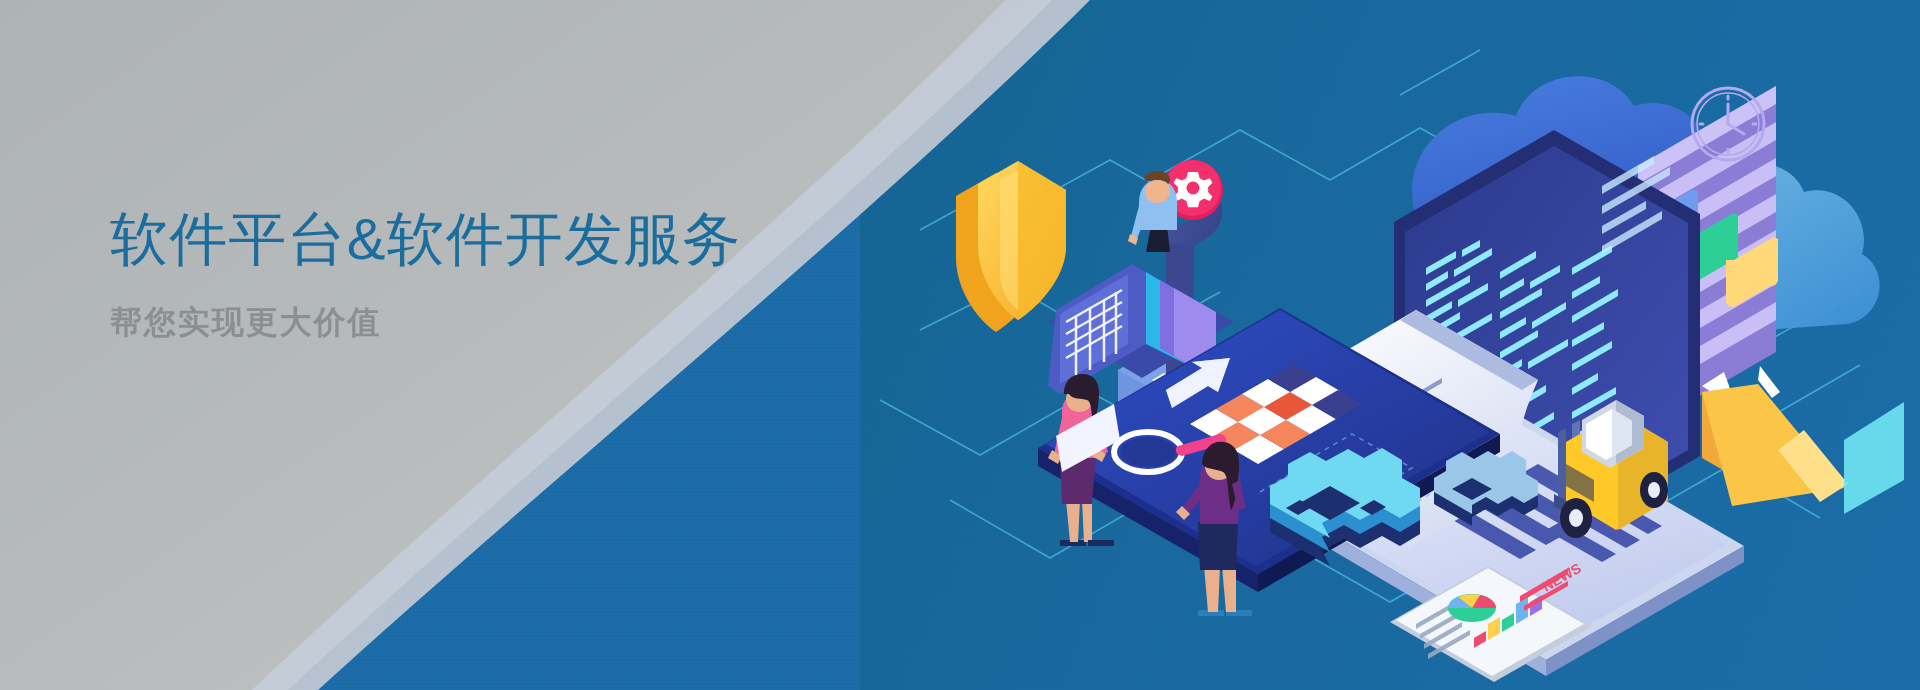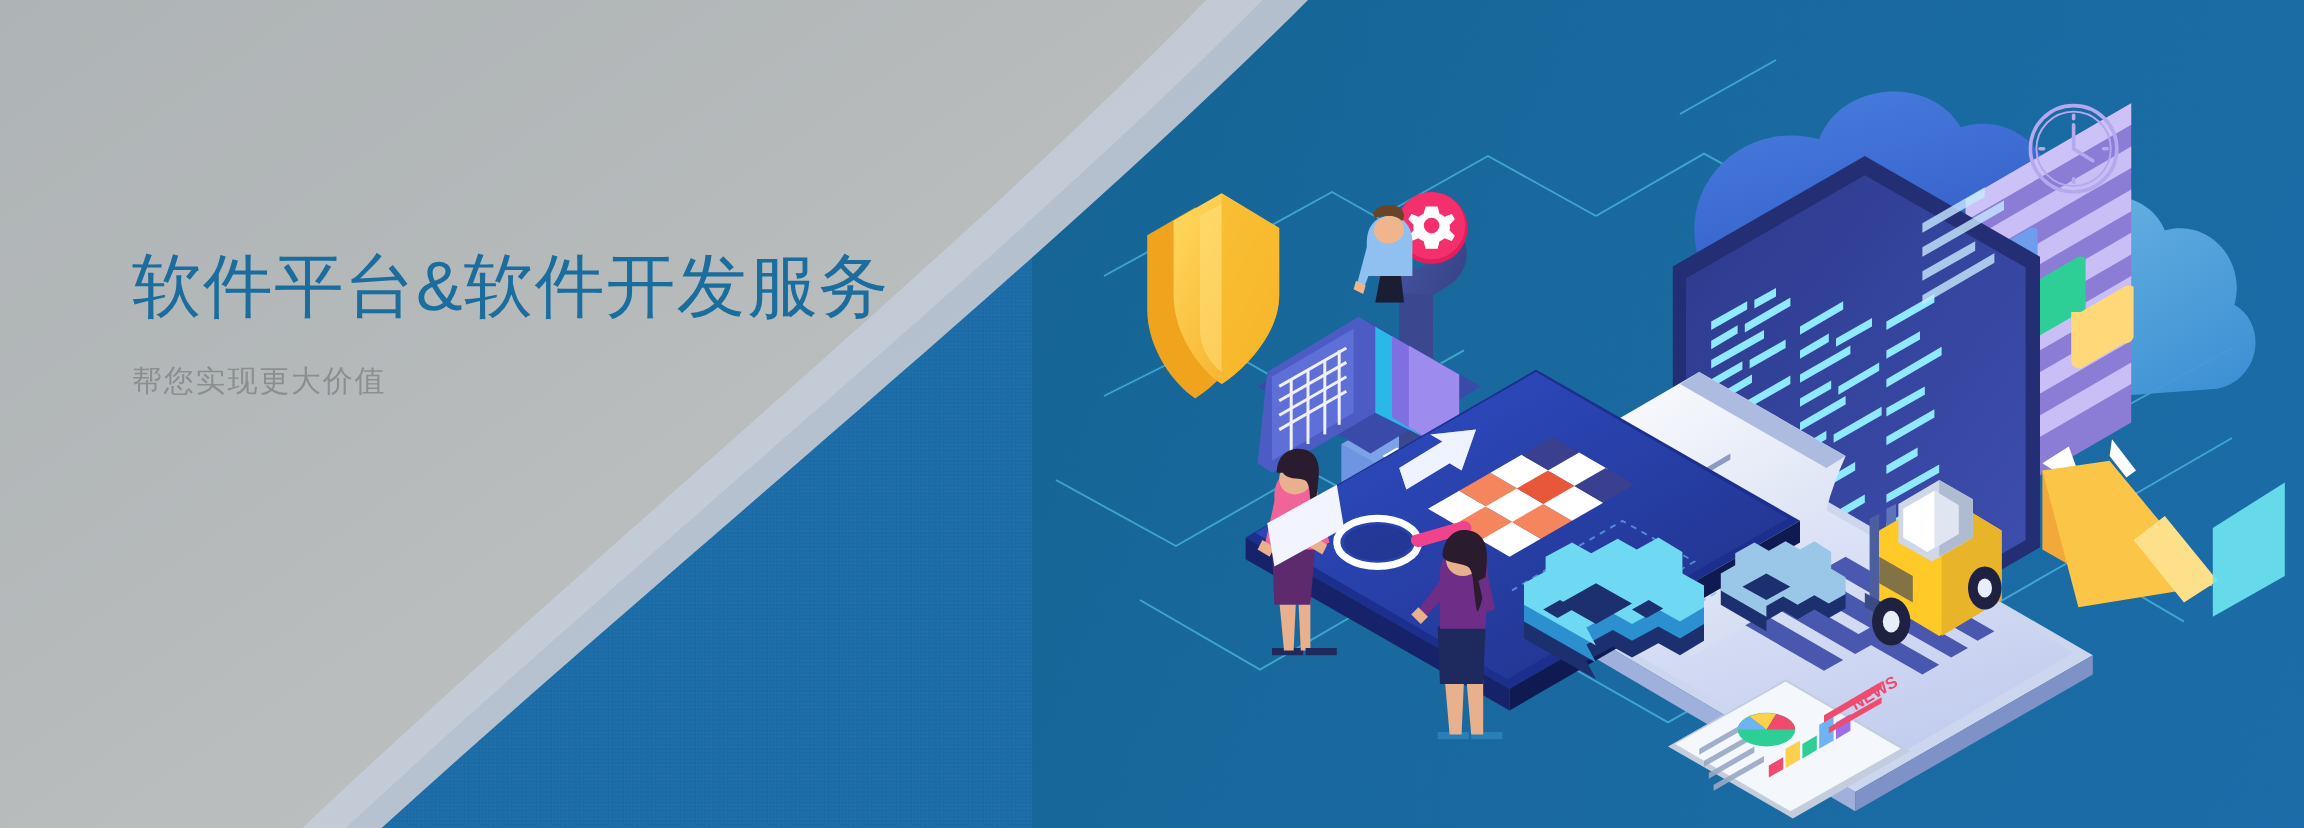--- a/index.html
+++ b/index.html
@@ -25,22 +25,22 @@
   .grayband{position:absolute;left:0;top:0;width:1100px;height:690px;}
   .grayband svg{display:block;}
 
   
   .text-block{position:absolute;left:110px;top:208px;width:720px;}
   .title{
     font-size:58px;line-height:1.08;letter-spacing:.02em;
     color:#1b6d9e;font-weight:400;margin:0;white-space:nowrap;
   }
   .subtitle{
-    margin:30px 0 0 0;font-size:25px;letter-spacing:.06em;
-    color:#8b8f90;font-weight:400;white-space:nowrap;
+    margin:30px 0 0 0;font-size:32px;letter-spacing:.06em;
+    color:#8b8f90;font-weight:700;white-space:nowrap;
   }
 
   
   .illo{position:absolute;left:860px;top:0;width:1060px;height:690px;}
   .illo svg{display:block;width:1060px;height:690px;}
 </style>
 </head>
 <body>
 
 <div class="banner">

